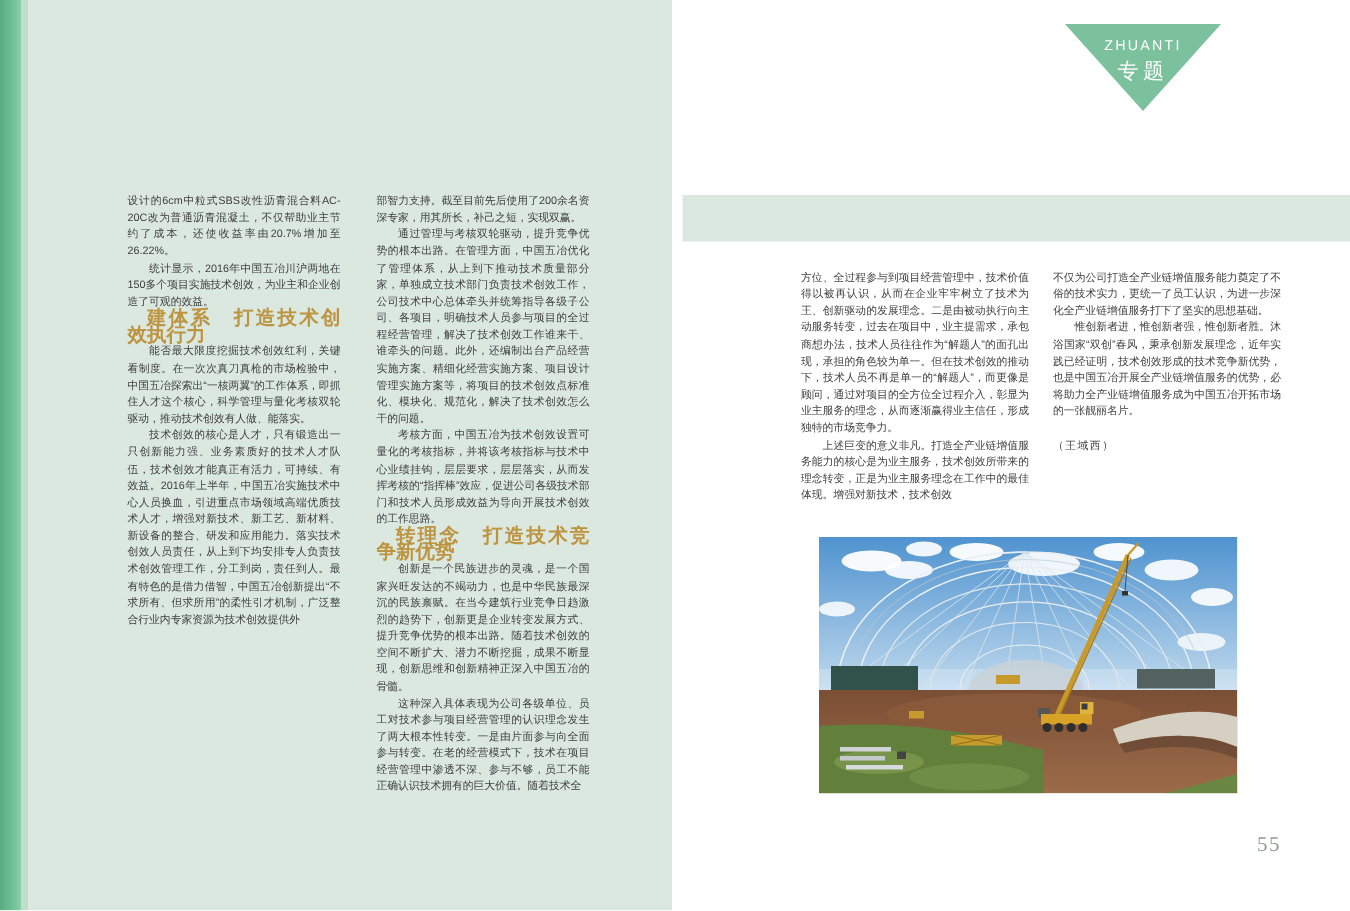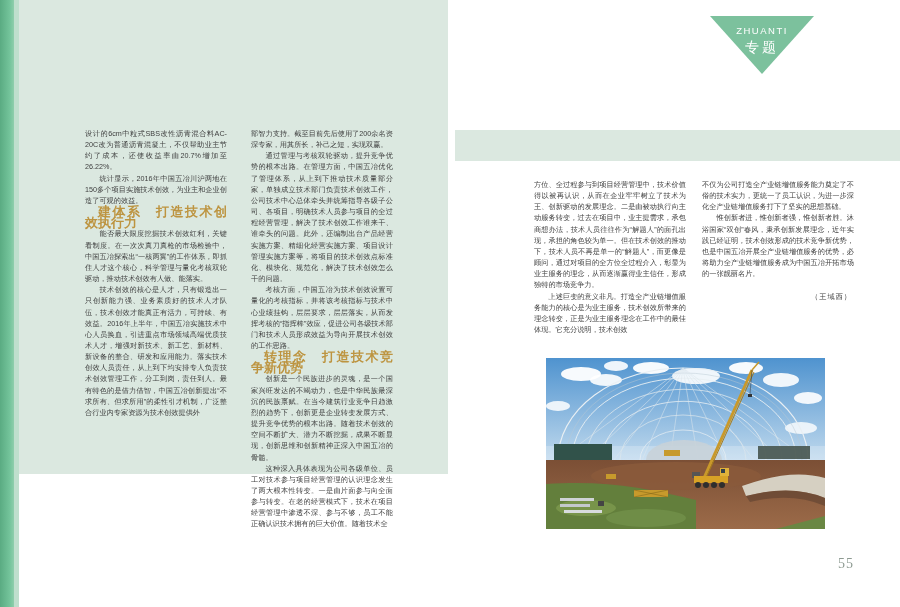--- a/index.html
+++ b/index.html
@@ -2,42 +2,42 @@
 <html><head>
 <meta charset="utf-8">
 <style>
   html,body{margin:0;padding:0;background:#ffffff;}
   .spread{position:relative;width:900px;height:607px;background:#ffffff;overflow:hidden;
           font-family:"Liberation Sans","DejaVu Sans",sans-serif;color:#3e3e3e;}
   
   .spine{position:absolute;left:0;top:0;width:14px;height:607px;
          background:linear-gradient(90deg,#5aab82 0%,#74c49b 70%,#8fceac 100%);}
   .spine-gap{position:absolute;left:14px;top:0;width:5px;height:607px;background:#bfdfcd;}
-  .left-page{position:absolute;left:19px;top:0;width:429px;height:474px;background:#dbe8e0;}
+  .left-page{position:absolute;left:19px;top:0;width:429px;height:607px;background:#dbe8e0;}
   .col{position:absolute;top:128px;font-size:7.2px;line-height:11.15px;
        text-align:justify;text-justify:inter-ideograph;}
   .col p{margin:0;}
   .col p.indent{text-indent:2em;}
   .subhead{margin:0;font-weight:bold;color:#bd9440;text-indent:1em;font-size:13px;line-height:11.15px;}
   .l-col1{left:66px;width:142px;}
   .l-col2{left:232px;width:142px;}
   
   .right-page{position:absolute;left:448px;top:16px;width:452px;height:607px;background:#ffffff;}
   .badge{position:absolute;left:262px;top:0;width:104px;height:58px;}
   .badge-tri{position:absolute;left:0;top:0;width:0;height:0;
              border-left:52px solid transparent;border-right:52px solid transparent;
              border-top:58px solid #7cc19d;}
   .badge-en{position:absolute;top:9px;left:0;width:100%;text-align:center;color:#ffffff;
             font-size:9.5px;letter-spacing:1.5px;}
   .badge-zh{position:absolute;top:23px;left:0;width:100%;text-align:center;color:#ffffff;
             font-size:14px;letter-spacing:3px;}
   .band{position:absolute;left:7px;top:114px;width:445px;height:31px;background:#dbe8e0;}
   .r-col1{left:86px;top:163px;width:152px;}
   .r-col2{left:254px;top:163px;width:152px;}
-  .byline{margin-top:12px !important;text-align:right;letter-spacing:1px;padding-right:2px;}
+  .byline{margin-top:12px !important;letter-spacing:1px;padding-right:2px;}
   .photo{position:absolute;left:98px;top:342px;width:279px;height:171px;overflow:hidden;}
   .photo svg{display:block;width:279px;height:171px;}
   .pagenum{position:absolute;left:390px;top:540px;font-size:14px;color:#8d9a91;letter-spacing:1px;font-family:Liberation Serif, serif;}
 </style>
 </head>
 <body>
 
 <div class="spread">
 
   <div class="spine"></div>
@@ -63,21 +63,21 @@
   <div class="right-page">
     <div class="badge">
       <div class="badge-tri"></div>
       <div class="badge-en">ZHUANTI</div>
       <div class="badge-zh">专题</div>
     </div>
     <div class="band"></div>
 
     <div class="col r-col1">
       <p>方位、全过程参与到项目经营管理中，技术价值得以被再认识，从而在企业牢牢树立了技术为王、创新驱动的发展理念。二是由被动执行向主动服务转变，过去在项目中，业主提需求，承包商想办法，技术人员往往作为“解题人”的面孔出现，承担的角色较为单一。但在技术创效的推动下，技术人员不再是单一的“解题人”，而更像是顾问，通过对项目的全方位全过程介入，彰显为业主服务的理念，从而逐渐赢得业主信任，形成独特的市场竞争力。</p>
-      <p class="indent">上述巨变的意义非凡。打造全产业链增值服务能力的核心是为业主服务，技术创效所带来的理念转变，正是为业主服务理念在工作中的最佳体现。它充分说明，技术创效</p>
+      <p class="indent">上述巨变的意义非凡。打造全产业链增值服务能力的核心是为业主服务，技术创效所带来的理念转变，正是为业主服务理念在工作中的最佳体现。增强对新技术，技术创效</p>
     </div>
     <div class="col r-col2">
       <p>不仅为公司打造全产业链增值服务能力奠定了不俗的技术实力，更统一了员工认识，为进一步深化全产业链增值服务打下了坚实的思想基础。</p>
       <p class="indent">惟创新者进，惟创新者强，惟创新者胜。沐浴国家“双创”春风，秉承创新发展理念，近年实践已经证明，技术创效形成的技术竞争新优势，也是中国五冶开展全产业链增值服务的优势，必将助力全产业链增值服务成为中国五冶开拓市场的一张靓丽名片。</p>
       <p class="byline">（王域西）</p>
     </div>
 
     <div class="photo">
       <svg viewBox="0 0 279 171" preserveAspectRatio="none">
         <defs>

